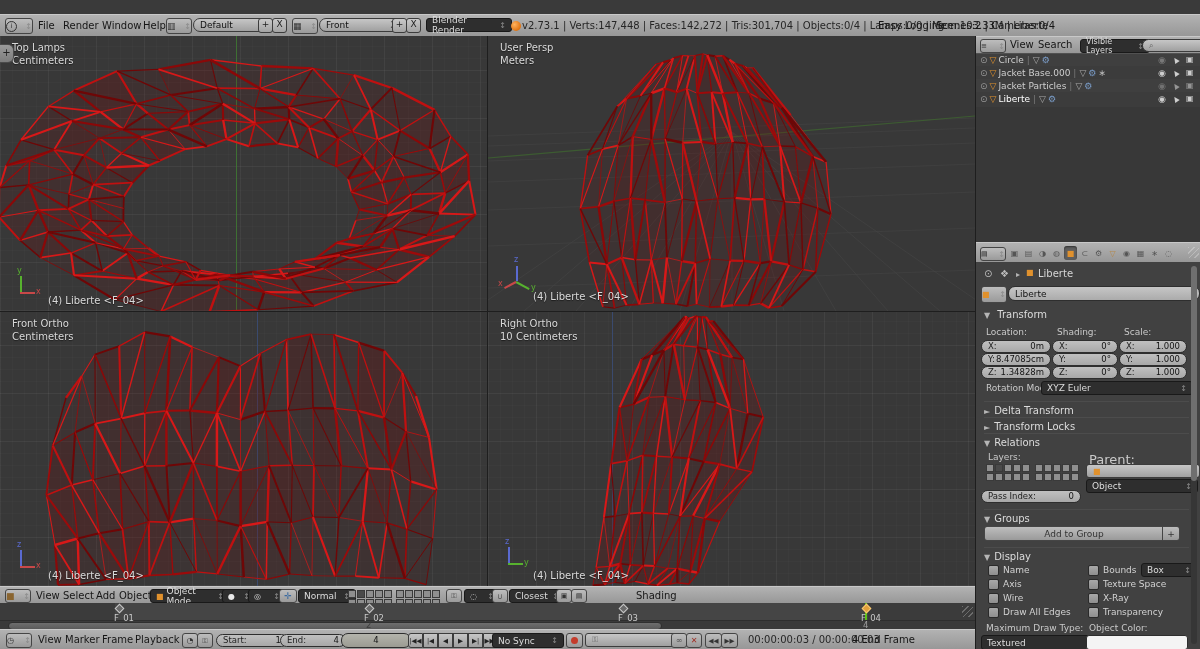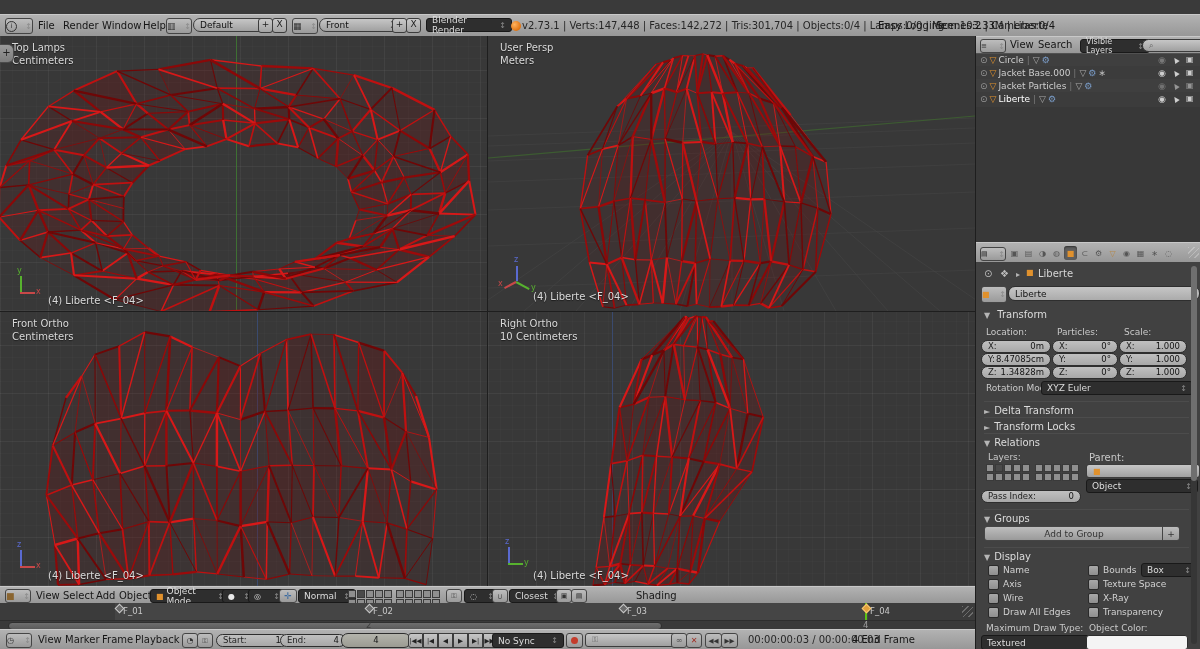--- a/index.html
+++ b/index.html
@@ -57,21 +57,21 @@
   .nf .axl{color:#222;}
   .nf .val{margin-left:auto;}
   .cb{position:absolute;width:9px;height:9px;background:linear-gradient(#a8a8a8,#8f8f8f);
       border:1px solid #2a2a2a;border-radius:2px;}
   .cblabel{position:absolute;color:#d2d2d2;font-size:9px;}
   .lgrid{position:absolute;display:grid;grid-template-columns:repeat(5,8px);grid-auto-rows:8px;gap:1px;}
   .lcell{background:#8f8f8f;border:1px solid #3a3a3a;}
   .lcell.on{background:#4a4a4a;}
   .grip{position:absolute;background:repeating-linear-gradient(135deg,rgba(255,255,255,.25) 0 1px,transparent 1px 4px);}
   
-  .marker{position:absolute;top:2px;display:flex;flex-direction:row;align-items:flex-start;}
+  .marker{position:absolute;top:2px;display:flex;flex-direction:column;align-items:flex-start;}
   .dia{width:5px;height:5px;border:1px solid #c8c8c8;transform:rotate(45deg);margin-left:2px;background:#6a6a6a;}
   .marker.sel .dia{background:#e2a03c;border-color:#f4c975;}
   .mlabel{color:#c8c8c8;font-size:8.5px;margin-top:1px;}
   .tnum{position:absolute;font-size:8.5px;top:-1px;}
   .transport{display:flex;position:absolute;}
   .tbtn{background:linear-gradient(#c6c6c6,#9e9e9e);border:1px solid #3c3c3c;color:#222;
         font-size:6.5px;width:13px;height:13px;display:flex;align-items:center;justify-content:center;}
   .tbtn:first-child{border-radius:3px 0 0 3px;} .tbtn:last-child{border-radius:0 3px 3px 0;}
 </style>
 </head>
@@ -1810,21 +1810,21 @@
         <span style="color:#e0912d;font-size:8px;">■</span>
         <span class="ud">↕</span>
       </div>
       <input class="abs" style="left: 32px; top: 24px; width: 178px; height: 13px; background: linear-gradient(rgb(198, 198, 198), rgb(171, 171, 171)); border: 1px solid rgb(46, 46, 46); border-radius: 7px; font-size: 9px; padding: 0px 6px; color: rgb(20, 20, 20); font-family: &quot;DejaVu Sans&quot;, sans-serif;" value="Liberte">
 
       <div class="phead" style="left:8px;top:47px;">
         <span class="parrow">▼</span>
         <span>Transform</span>
       </div>
       <div class="abs" style="left:10px;top:65px;color:#c9c9c9;font-size:9px;">Location:</div>
-      <div class="abs" style="left:81px;top:65px;color:#c9c9c9;font-size:9px;">Particles:</div>
+      <div class="abs" style="left:81px;top:65px;color:#c9c9c9;font-size:9px;">Shading:</div>
       <div class="abs" style="left:148px;top:65px;color:#c9c9c9;font-size:9px;">Scale:</div>
 
       <div class="nf" style="left:5px;top:78px;width:56px;">
           <span class="axl">X:</span>
           <span class="val">0m</span>
         </div>
       <div class="nf" style="left:5px;top:91px;width:56px;">
           <span class="axl">Y:</span>
           <span class="val">8.47085cm</span>
         </div>
@@ -1893,21 +1893,21 @@
           <div class="lcell"></div>
           <div class="lcell"></div>
           <div class="lcell"></div>
           <div class="lcell"></div>
           <div class="lcell"></div>
           <div class="lcell"></div>
           <div class="lcell"></div>
           <div class="lcell"></div>
           <div class="lcell"></div>
         </div>
-      <div class="abs" style="left:113px;top:190px;color:#c9c9c9;font-size:10px;">Parent:</div>
+      <div class="abs" style="left:113px;top:190px;color:#c9c9c9;font-size:13px;">Parent:</div>
       <div class="pill" style="left:110px;top:202px;width:100px;height:12px;border-radius:3px;">
         <span style="color:#e0912d;font-size:8px;">■</span>
       </div>
       <div class="dpill" style="left:110px;top:217px;width:100px;height:12px;">
         <span>Object</span>
           <span class="ud">↕</span>
       </div>
       <div class="nf" style="left:5px;top:228px;width:86px;">
         <span class="axl">Pass Index:</span>
           <span class="val">0</span>

